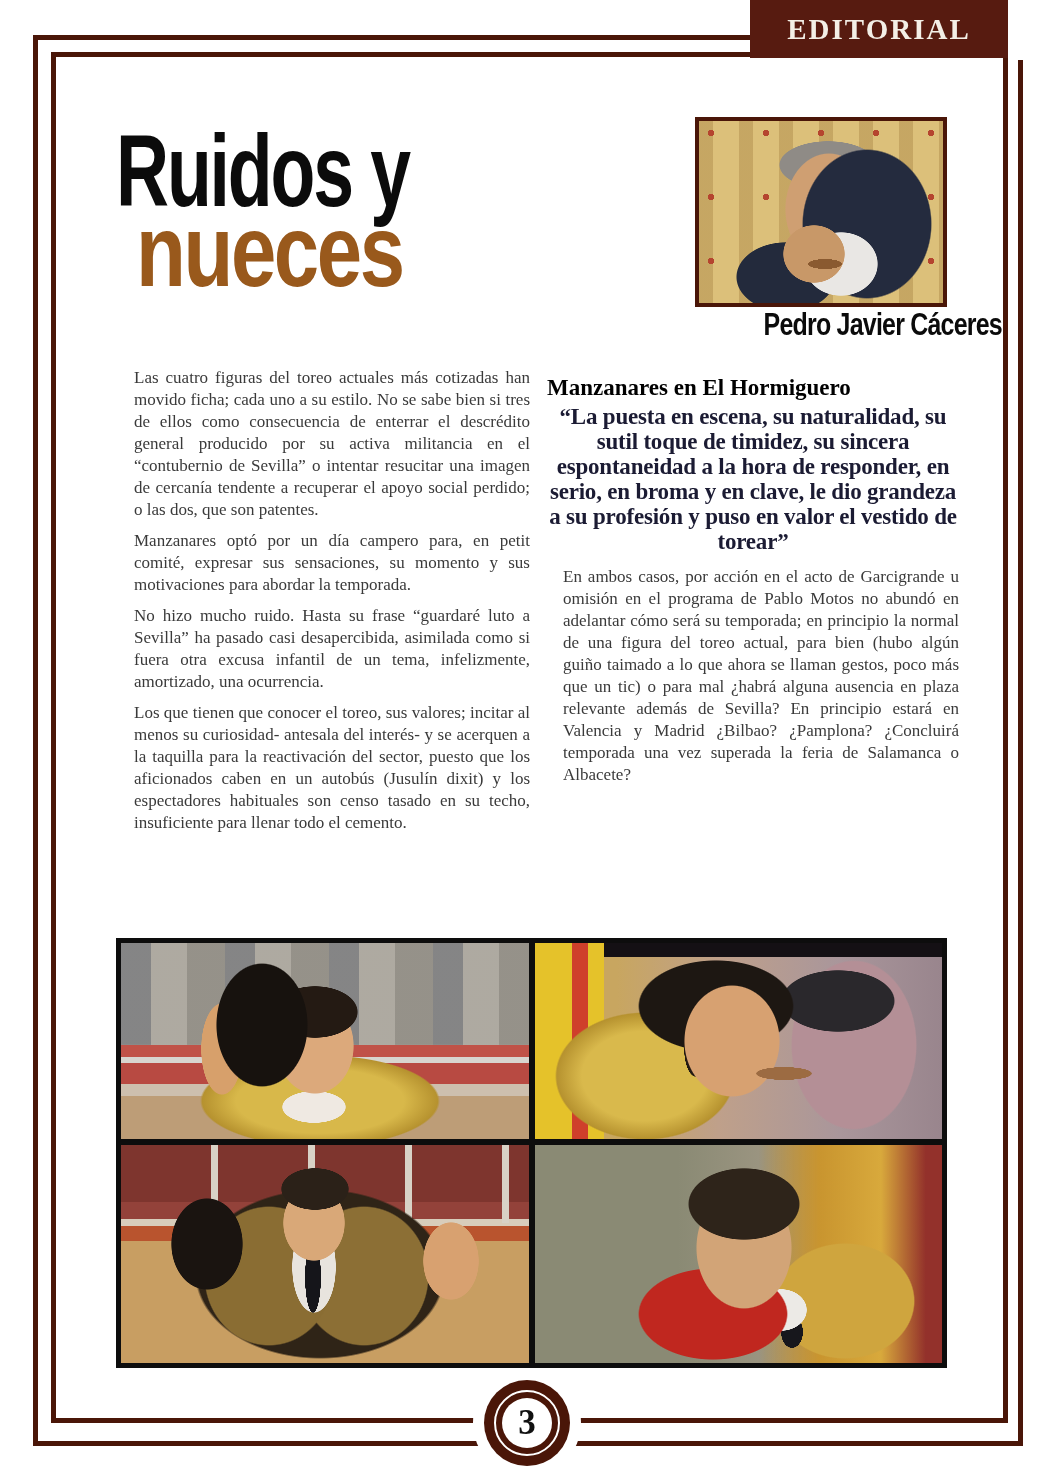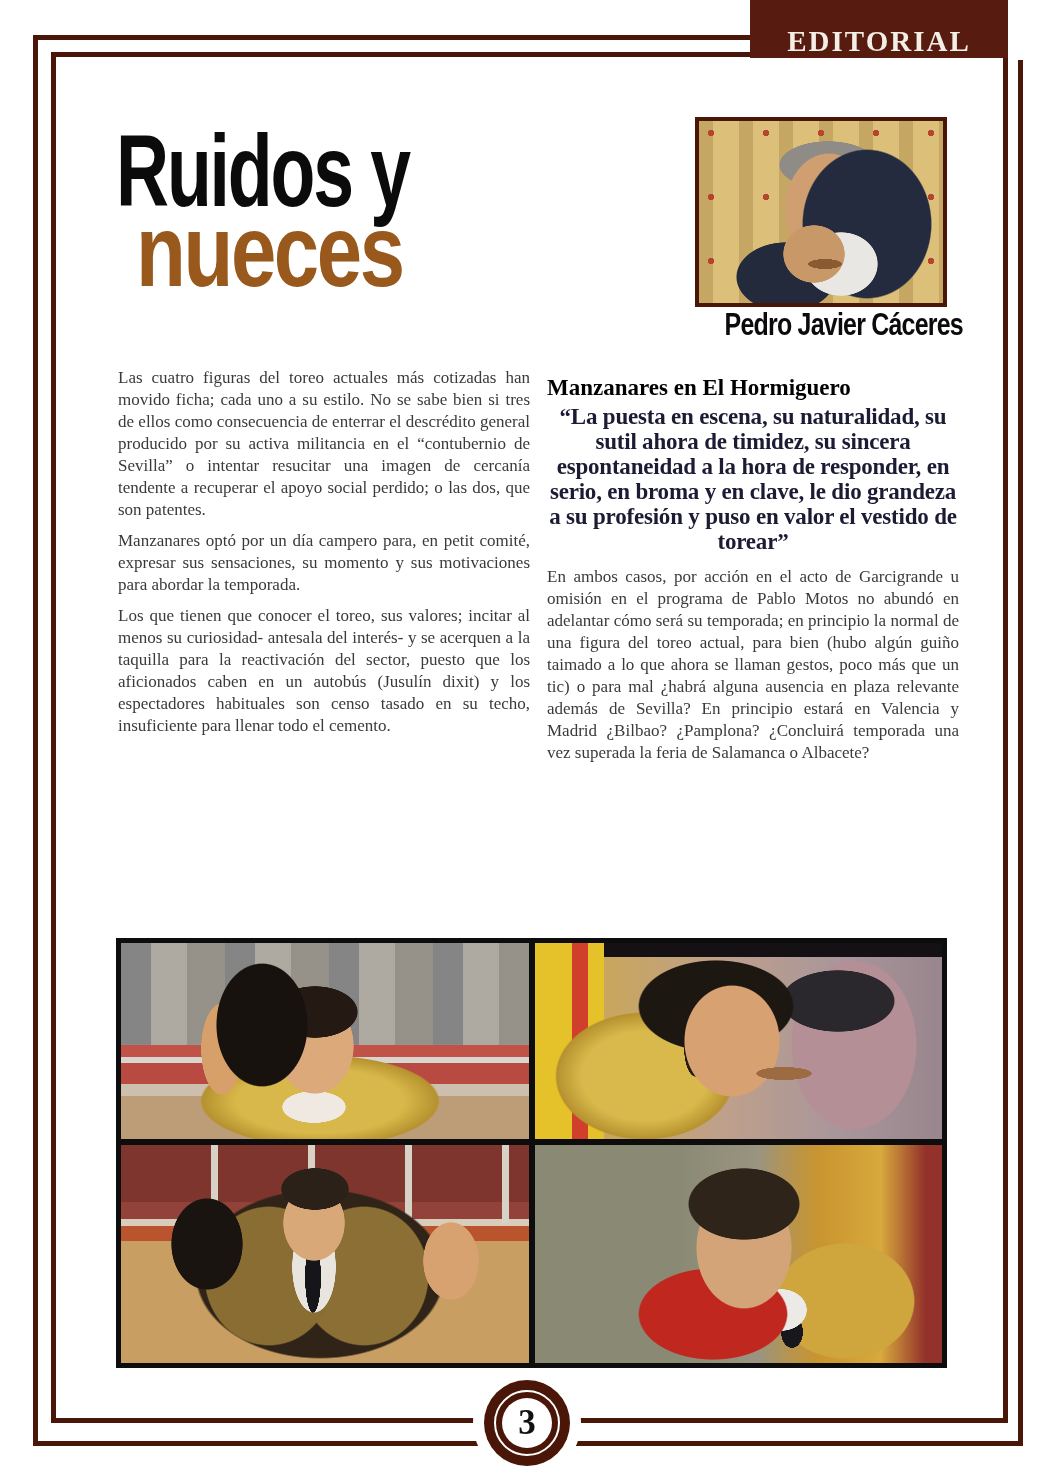--- a/index.html
+++ b/index.html
@@ -5,21 +5,21 @@
   html,body{margin:0;padding:0;background:#ffffff;}
   body{width:1063px;height:1476px;position:relative;font-family:"Liberation Serif",serif;overflow:hidden;}
 
   
   .frame{position:absolute;border:5px solid #4a1608;z-index:1;box-sizing:border-box;}
   .frame-outer{left:33px;top:35px;width:990px;height:1411px;}
   .frame-inner{left:51px;top:52px;width:957px;height:1371px;border-width:5px;}
 
   
   .editorial-tab{position:absolute;left:750px;top:0;width:258px;height:58px;background:#571b10;
-    z-index:6;display:flex;align-items:flex-end;justify-content:center;}
+    z-index:6;display:flex;align-items:center;justify-content:center;}
   .editorial-tab span{color:#f3efe6;font-family:"Liberation Serif",serif;font-weight:bold;
     font-size:29px;letter-spacing:2px;}
   .corner-cover{position:absolute;left:1008px;top:0;width:55px;height:60px;background:#fff;z-index:5;}
 
   
   .condensed{display:inline-block;font-family:"Liberation Sans",sans-serif;font-weight:700;
     transform-origin:0 50%;white-space:nowrap;}
   .title-line{position:absolute;left:116px;z-index:2;line-height:1;}
   .title-1{top:120px;}
   .title-1 .condensed{font-size:102px;letter-spacing:-3px;transform:scaleX(0.72);color:#0b0b0b;}
@@ -33,28 +33,28 @@
       radial-gradient(closest-side,#8a5a30 98%,transparent) 52% 80% / 34px 10px no-repeat,
       radial-gradient(closest-side,#c89868 98%,transparent) 46% 84% / 62px 58px no-repeat,
       radial-gradient(closest-side,#e9e7e4 98%,transparent) 62% 94% / 74px 64px no-repeat,
       radial-gradient(closest-side,#242b3e 98%,transparent) 90% 88% / 130px 150px no-repeat,
       radial-gradient(closest-side,#232a3c 98%,transparent) 26% 108% / 100px 70px no-repeat,
       radial-gradient(closest-side,#cf9f72 98%,transparent) 55% 45% / 88px 112px no-repeat,
       radial-gradient(closest-side,#8f8b86 98%,transparent) 55% 15% / 98px 48px no-repeat,
       radial-gradient(circle 3px at 12px 12px,#b5452f 98%,transparent) 0 0 / 55px 64px repeat,
       repeating-linear-gradient(90deg,rgba(140,100,40,.28) 0 14px,rgba(0,0,0,0) 14px 40px),
       #dcc07a;}
-  .author-caption{position:absolute;left:691px;top:306px;width:285px;text-align:left;z-index:2;}
+  .author-caption{position:absolute;left:730px;top:306px;width:285px;text-align:left;z-index:2;}
   .author-caption .condensed{font-size:32px;letter-spacing:-1px;transform:scaleX(0.78);
     transform-origin:50% 50%;color:#0b0b0b;}
 
   
   .columns{position:absolute;left:118px;top:367px;width:841px;display:flex;gap:17px;z-index:2;}
   .col{width:412px;}
-  .col p{margin:0 0 9px 0;font-size:17px;line-height:22px;color:#3a3a3a;text-align:justify;
+  .col p{margin:0 0 9px 16px;font-size:17px;line-height:22px;color:#3a3a3a;text-align:justify;
     font-family:"Liberation Serif",serif;}
   .subheading{margin:8px 0 3px 0;font-size:23px;line-height:26px;font-weight:bold;color:#000000;
     font-family:"Liberation Serif",serif;}
   .pull-quote{margin:0 0 12px 0;font-size:23px;line-height:25px;font-weight:bold;color:#1b1b33;
     text-align:center;font-family:"Liberation Serif",serif;letter-spacing:-0.2px;}
 
   
   .photo-grid{position:absolute;left:116px;top:938px;width:831px;height:430px;background:#0d0d0d;
     z-index:2;display:grid;grid-template-columns:1fr 1fr;grid-template-rows:196px 1fr;
     gap:6px;padding:5px;box-sizing:border-box;}
@@ -133,25 +133,26 @@
 
 <div class="author-photo" title="Pedro Javier Cáceres smiling with cigar in front of yellow curtain"></div>
 <div class="author-caption">
   <span class="condensed">Pedro Javier Cáceres</span>
 </div>
 
 <div class="columns">
   <div class="col">
     <p>Las cuatro figuras del toreo actuales más cotizadas han movido ficha; cada uno a su estilo. No se sabe bien si tres de ellos como consecuencia de enterrar el descrédito general producido por su activa militancia en el “contubernio de Sevilla” o intentar resucitar una imagen de cercanía tendente a recuperar el apoyo social perdido; o las dos, que son patentes.</p>
     <p>Manzanares optó por un día campero para, en petit comité, expresar sus sensaciones, su momento y sus motivaciones para abordar la temporada.</p>
+    <p>No hizo mucho ruido. Hasta su frase “guardaré luto a Sevilla” ha pasado casi desapercibida, asimilada como si fuera otra excusa infantil de un tema, infelizmente, amortizado, una ocurrencia.</p>
     <p>Los que tienen que conocer el toreo, sus valores; incitar al menos su curiosidad- antesala del interés- y se acerquen a la taquilla para la reactivación del sector, puesto que los aficionados caben en un autobús (Jusulín dixit) y los espectadores habituales son censo tasado en su techo, insuficiente para llenar todo el cemento.</p>
   </div>
   <div class="col">
     <div class="subheading">Manzanares en El Hormiguero</div>
-    <div class="pull-quote">“La puesta en escena, su naturalidad, su sutil ahora de timidez, su sincera espontaneidad a la hora de responder, en serio, en broma y en clave, le dio grandeza a su profesión y puso en valor el vestido de torear”</div>
+    <div class="pull-quote">“La puesta en escena, su naturalidad, su sutil toque de timidez, su sincera espontaneidad a la hora de responder, en serio, en broma y en clave, le dio grandeza a su profesión y puso en valor el vestido de torear”</div>
     <p>En ambos casos, por acción en el acto de Garcigrande u omisión en el programa de Pablo Motos no abundó en adelantar cómo será su temporada; en principio la normal de una figura del toreo actual, para bien (hubo algún guiño taimado a lo que ahora se llaman gestos, poco más que un tic) o para mal ¿habrá alguna ausencia en plaza relevante además de Sevilla? En principio estará en Valencia y Madrid ¿Bilbao? ¿Pamplona? ¿Concluirá temporada una vez superada la feria de Salamanca o Albacete?</p>
   </div>
 </div>
 
 <div class="photo-grid">
   <div class="photo photo-a" title="Bullfighter raising black montera to the crowd in the arena"></div>
   <div class="photo photo-b" title="Bullfighter in profile smoking a large cigar beside a TV cameraman"></div>
   <div class="photo photo-c" title="Bullfighter in gold-embroidered suit waving with montera in hand"></div>
   <div class="photo photo-d" title="Close-up of bullfighter with red muleta over his shoulder"></div>
 </div>

